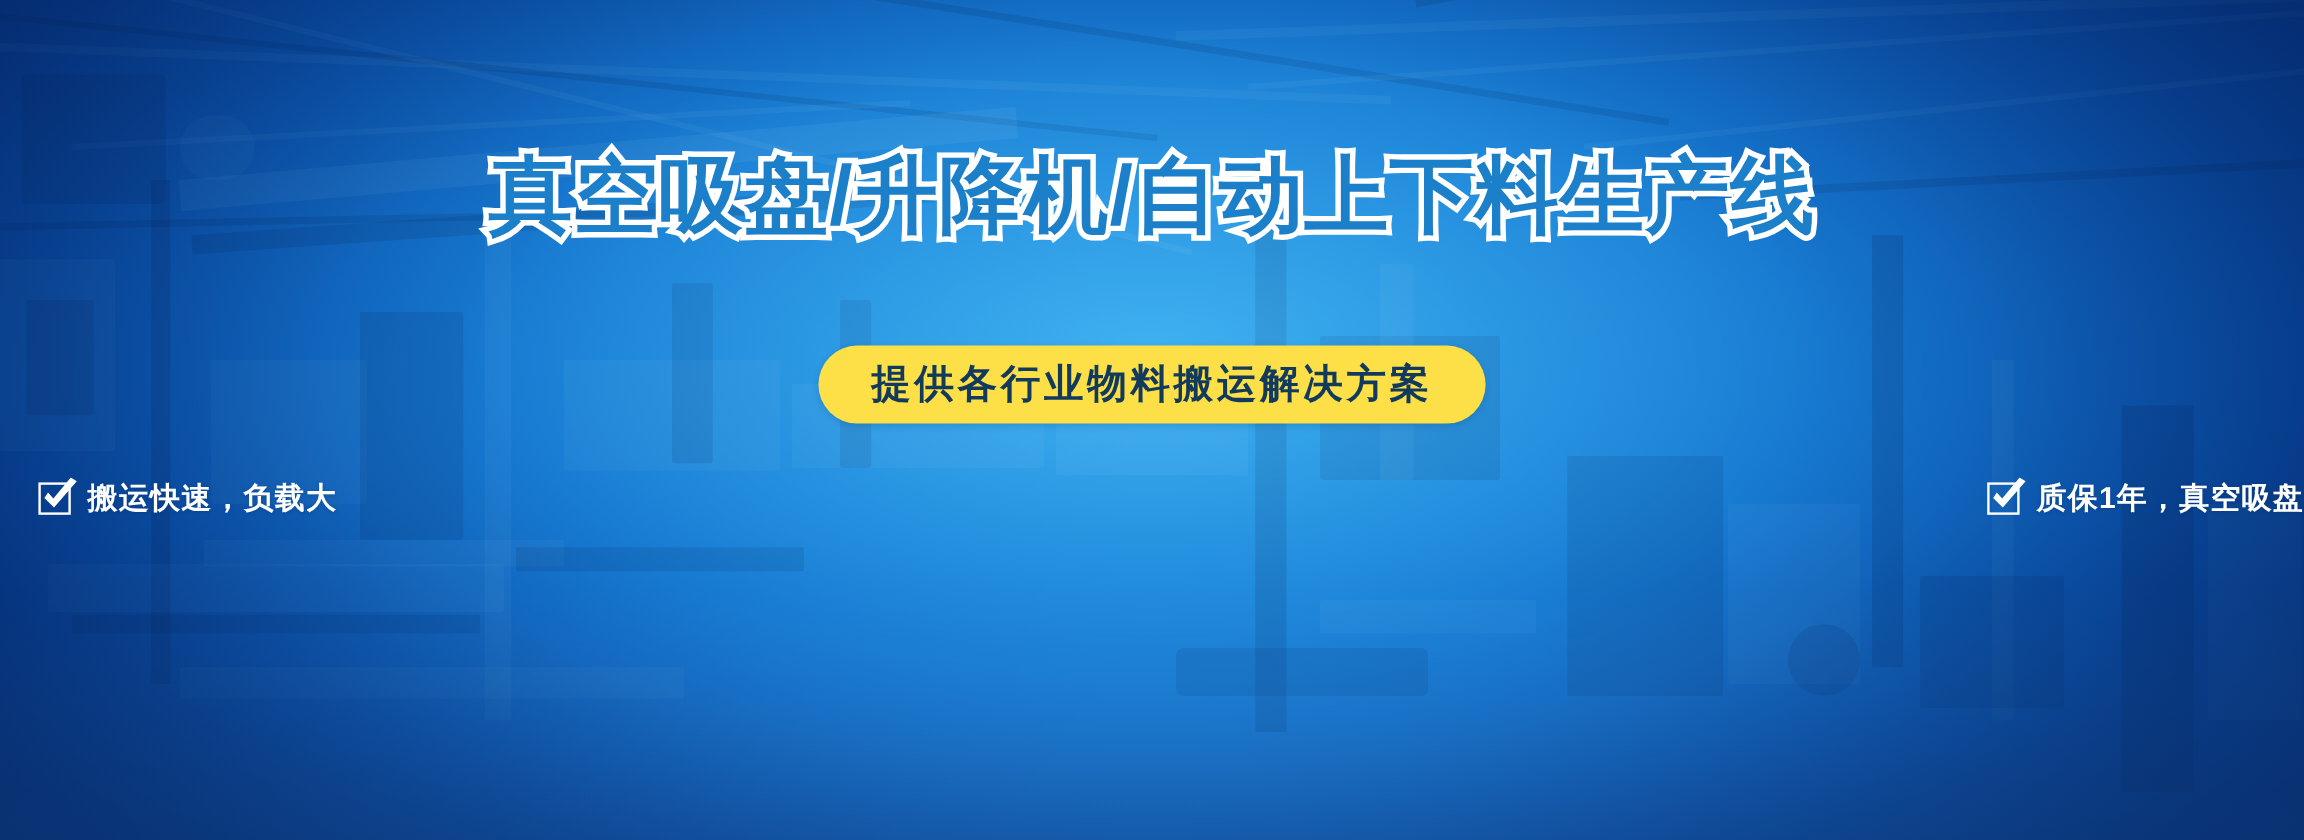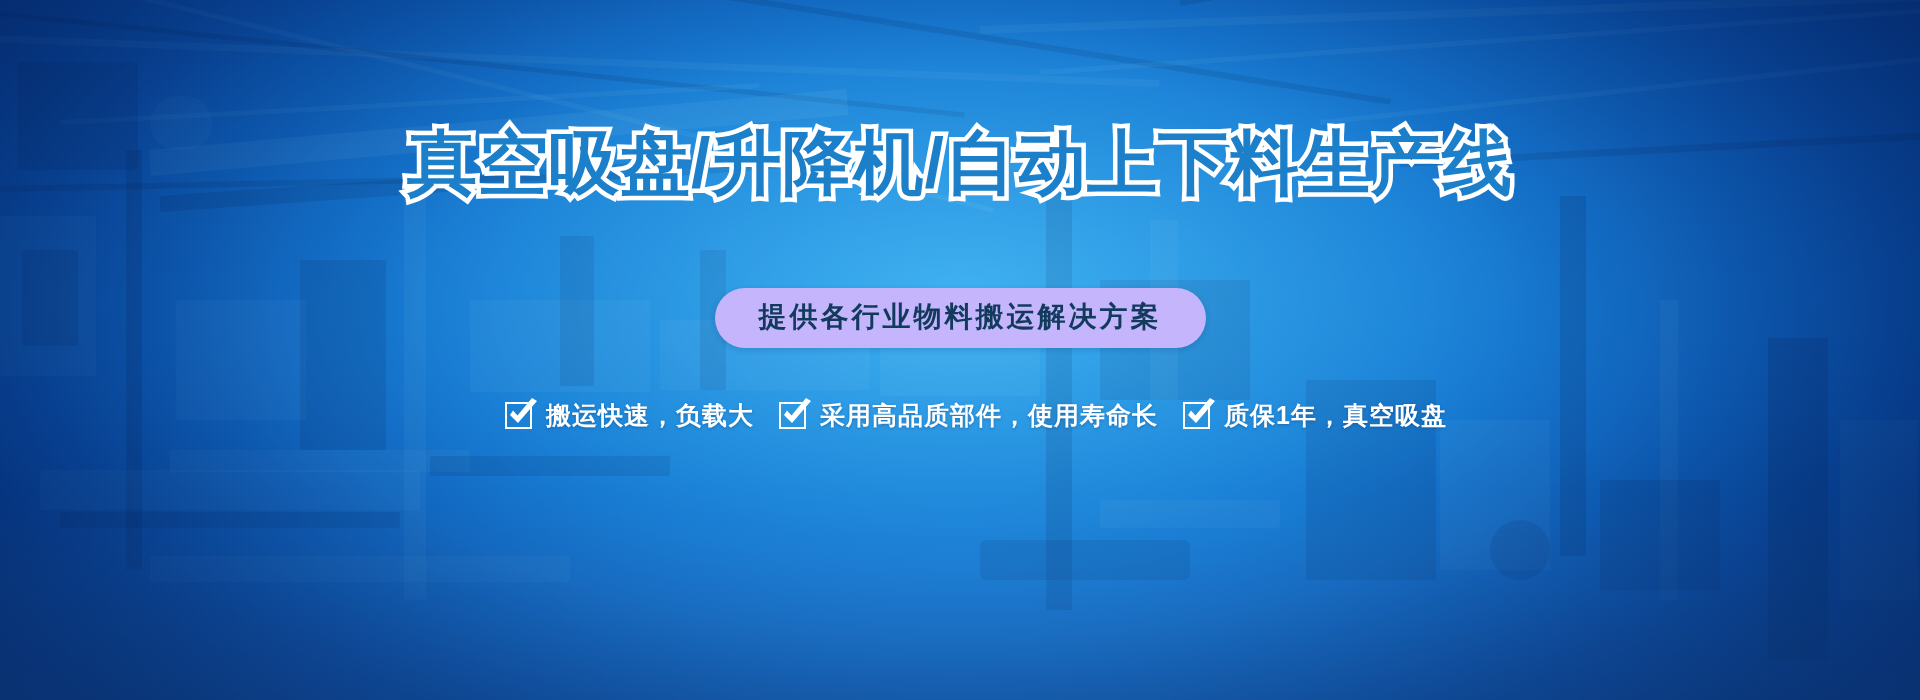--- a/index.html
+++ b/index.html
@@ -67,35 +67,35 @@
     letter-spacing:1px;
     color:#1b7fc9;
     -webkit-text-stroke:9px #ffffff;
     paint-order:stroke fill;
     white-space:nowrap;
   }
 
   .pill-wrap{position:absolute;left:0;right:0;top:288px;text-align:center;}
   .pill{
     display:inline-block;
-    background:#c4b5fd;
+    background:#fde047;
     color:#123a5c;
-    font-size:28px;
+    font-size:33px;
     font-weight:bold;
     letter-spacing:3px;
     line-height:1;
     padding:15px 44px 17px;
     border-radius:34px;
     box-shadow:0 2px 6px rgba(6,45,92,0.18);
   }
 
   .bullets{
     position:absolute;left:0;right:0;top:398px;
-    display:flex;justify-content:center;align-items:center;
-    gap:24px;
+    display:flex;justify-content:space-between;align-items:center;
+    gap:36px;
     white-space:nowrap;
     margin-left:31px;
   }
   .bullet{display:flex;align-items:center;gap:8px;}
   .check-icon{
     position:relative;
     width:34px;height:34px;
     flex:0 0 34px;
     display:block;
   }
@@ -192,29 +192,20 @@
       <div class="bullet">
         <span class="check-icon">
           <span class="bx"></span>
           <svg viewBox="0 0 34 34" aria-hidden="true">
             <path d="M6 17 L14 25 L33 3 L28 0 L13.5 17.5 L9 12.5 Z" fill="#ffffff"></path>
           </svg>
         </span>
         <span class="bullet-label">搬运快速，负载大</span>
       </div>
 
-      <div class="bullet">
-        <span class="check-icon">
-          <span class="bx"></span>
-          <svg viewBox="0 0 34 34" aria-hidden="true">
-            <path d="M6 17 L14 25 L33 3 L28 0 L13.5 17.5 L9 12.5 Z" fill="#ffffff"></path>
-          </svg>
-        </span>
-        <span class="bullet-label">采用高品质部件，使用寿命长</span>
-      </div>
 
       <div class="bullet">
         <span class="check-icon">
           <span class="bx"></span>
           <svg viewBox="0 0 34 34" aria-hidden="true">
             <path d="M6 17 L14 25 L33 3 L28 0 L13.5 17.5 L9 12.5 Z" fill="#ffffff"></path>
           </svg>
         </span>
         <span class="bullet-label">质保1年，真空吸盘</span>
       </div>

